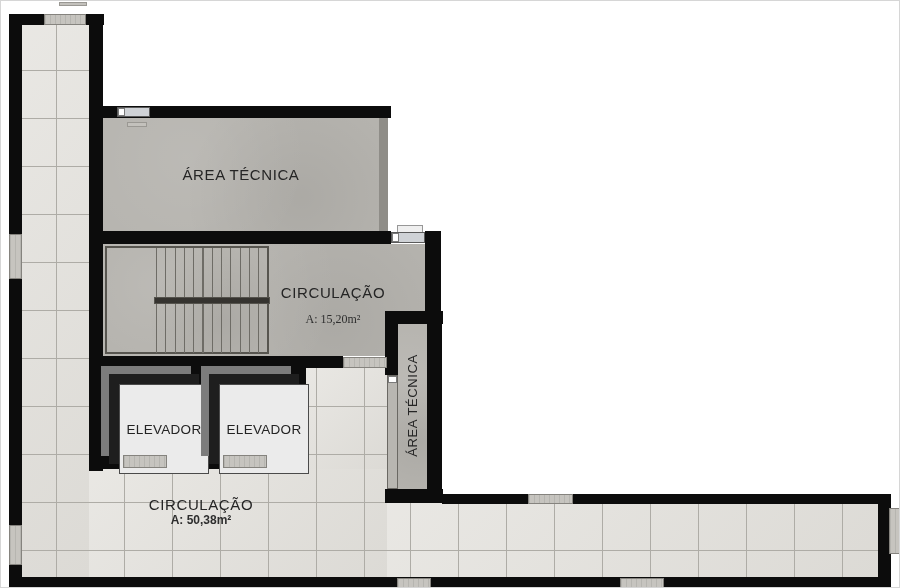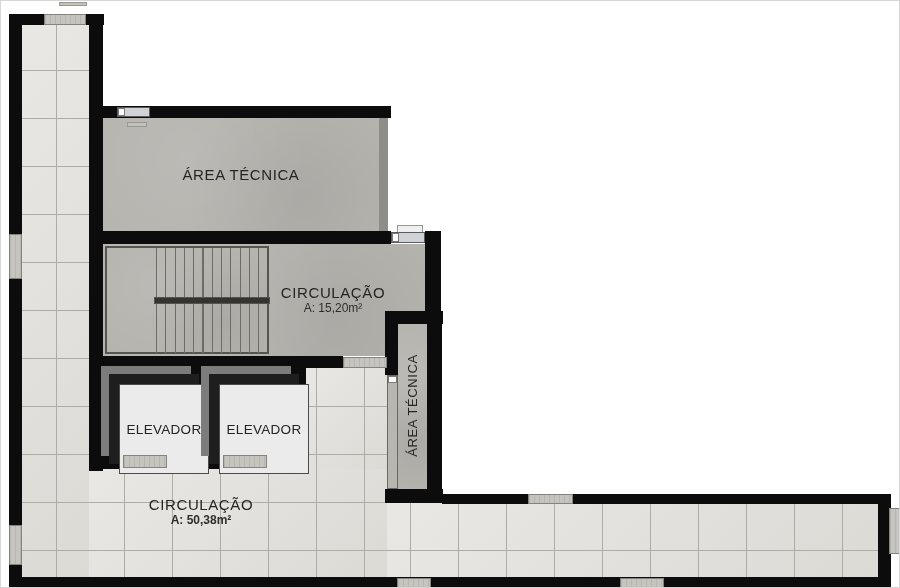--- a/index.html
+++ b/index.html
@@ -161,20 +161,20 @@
       <div class="elev-cab">
         <span style="position:static;">ELEVADOR</span>
       </div>
     </div>
   </div>
   <div class="sill" style="left:222px;top:454px;width:44px;height:13px;"></div>
 
   <div class="room-label" style="left:140px;top:165px;width:200px;height:16px;">ÁREA TÉCNICA</div>
 
   <div class="room-label" style="left:252px;top:283px;width:160px;height:16px;">CIRCULAÇÃO</div>
-  <div class="room-area" style="left:252px;top:300px;width:160px;height:13px;">A: 15,20m²</div>
+  <div class="room-area" style="left:252px;top:312px;width:160px;height:13px;font-family:Liberation Serif, serif;">A: 15,20m²</div>
 
   <div class="room-label v-label" style="left:351px;top:397px;width:120px;height:15px;">ÁREA TÉCNICA</div>
 
   <div class="room-label" style="left:120px;top:495px;width:160px;height:16px;">CIRCULAÇÃO</div>
   <div class="room-area" style="left:120px;top:512px;width:160px;height:13px;font-weight:bold;">A: 50,38m²</div>
 
 </div>
 
 </body></html>

